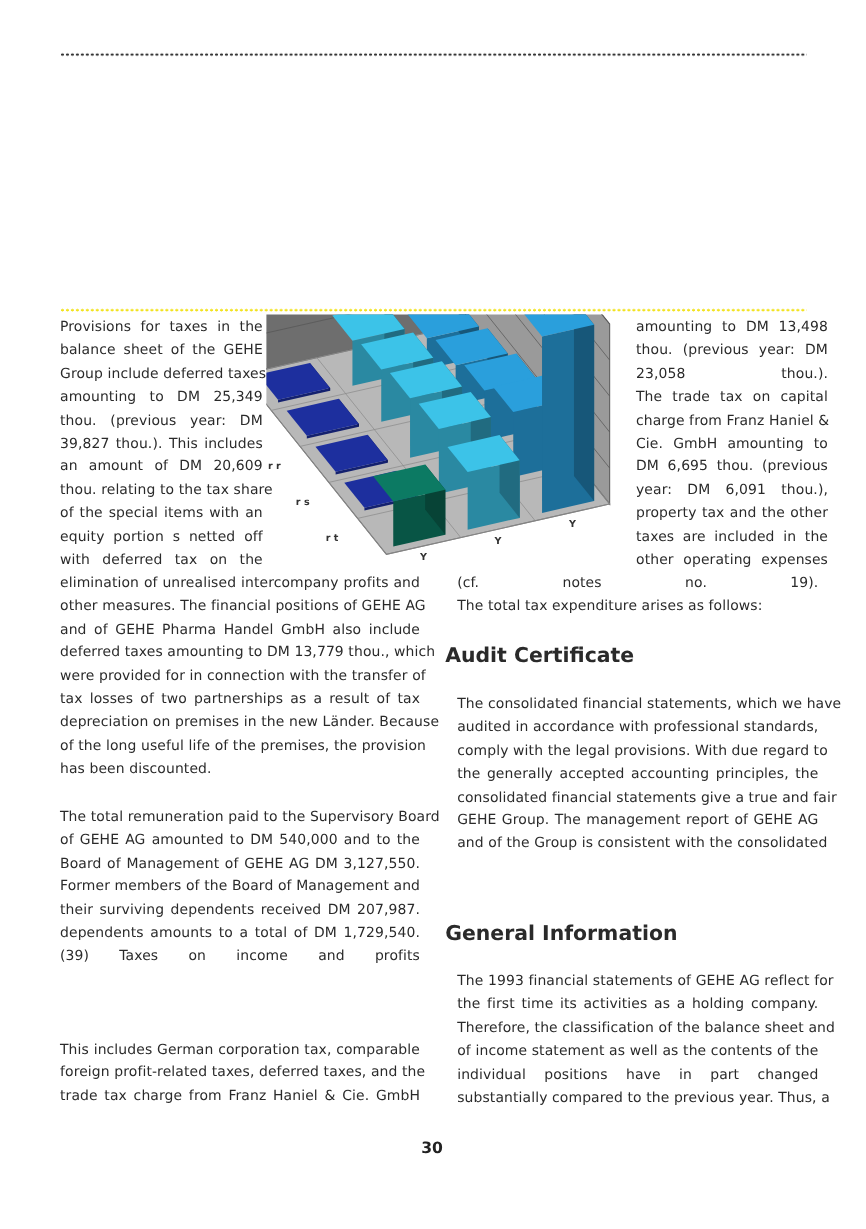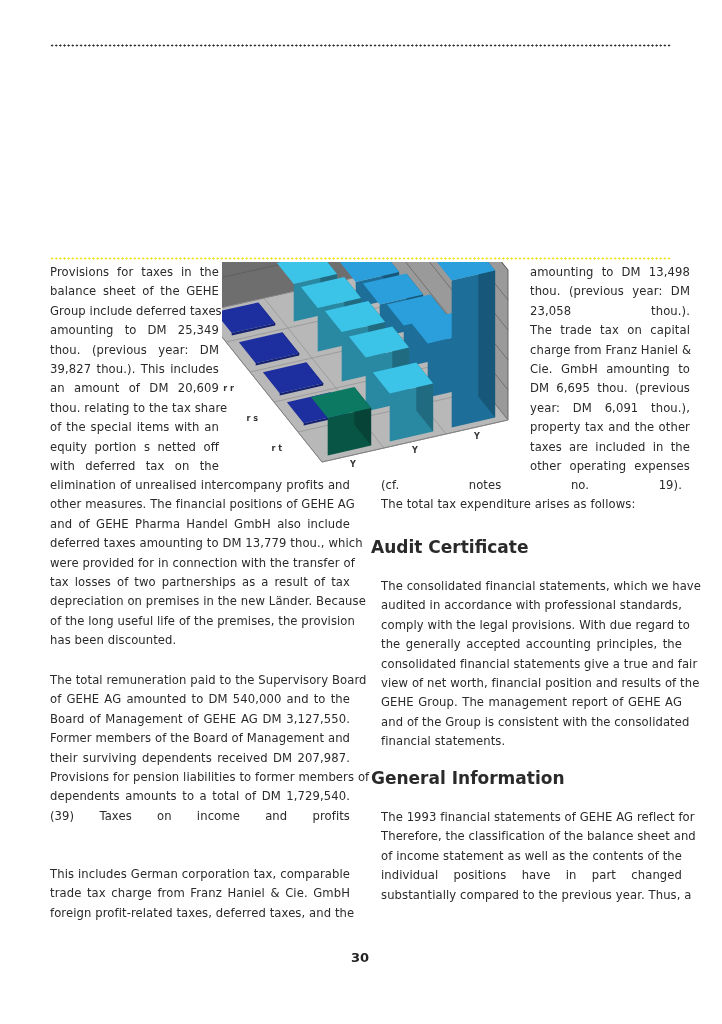--- a/index.html
+++ b/index.html
@@ -68,49 +68,47 @@
     <span class="ln">depreciation on premises in the new Länder. Because</span>
     <span class="ln">of the long useful life of the premises, the provision</span>
     <span class="ln last">has been discounted.</span>
   </div>
 <div class="p col-left" style="top:671px">
     <span class="ln">The total remuneration paid to the Supervisory Board</span>
     <span class="ln">of GEHE AG amounted to DM 540,000 and to the</span>
     <span class="ln">Board of Management of GEHE AG DM 3,127,550.</span>
     <span class="ln">Former members of the Board of Management and</span>
     <span class="ln">their surviving dependents received DM 207,987.</span>
-    <span class="ln">Provisions for pension liabilities to former members of</span>
     <span class="ln">dependents amounts to a total of DM 1,729,540.</span>
     <span class="ln">(39) Taxes on income and profits</span>
   </div>
 <div class="p col-left" style="top:865px">
     <span class="ln">This includes German corporation tax, comparable</span>
+    <span class="ln">foreign profit-related taxes, deferred taxes, and the</span>
     <span class="ln">trade tax charge from Franz Haniel &amp; Cie. GmbH</span>
-    <span class="ln">foreign profit-related taxes, deferred taxes, and the</span>
   </div>
 
 <div class="p col-right" style="top:476px">
     <span class="ln">(cf. notes no. 19).</span>
     <span class="ln last">The total tax expenditure arises as follows:</span>
   </div>
 <div class="heading" style="left:371px; top:538px">Audit Certificate</div>
 <div class="p col-right" style="top:577px">
     <span class="ln">The consolidated financial statements, which we have</span>
     <span class="ln">audited in accordance with professional standards,</span>
     <span class="ln">comply with the legal provisions. With due regard to</span>
     <span class="ln">the generally accepted accounting principles, the</span>
     <span class="ln">consolidated financial statements give a true and fair</span>
-    <span class="ln">view of net worth, financial position and results of the</span>
     <span class="ln">GEHE Group. The management report of GEHE AG</span>
     <span class="ln">and of the Group is consistent with the consolidated</span>
-    <span class="ln last">financial statements.</span>
   </div>
 <div class="heading" style="left:371px; top:769px">General Information</div>
 <div class="p col-right" style="top:808px">
     <span class="ln">The 1993 financial statements of GEHE AG reflect for</span>
+    <span class="ln">the first time its activities as a holding company.</span>
     <span class="ln">Therefore, the classification of the balance sheet and</span>
     <span class="ln">of income statement as well as the contents of the</span>
     <span class="ln">individual positions have in part changed</span>
     <span class="ln">substantially compared to the previous year. Thus, a</span>
   </div>
 
 <div class="pagenum">30</div>
 
 <svg class="chart" id="chart" viewBox="0 0 290 212">
     <polygon points="-20.0,50.0 166.0,8.0 166.0,-142.0 -20.0,-100.0" fill="#6e6e6e" stroke="#555"></polygon>

